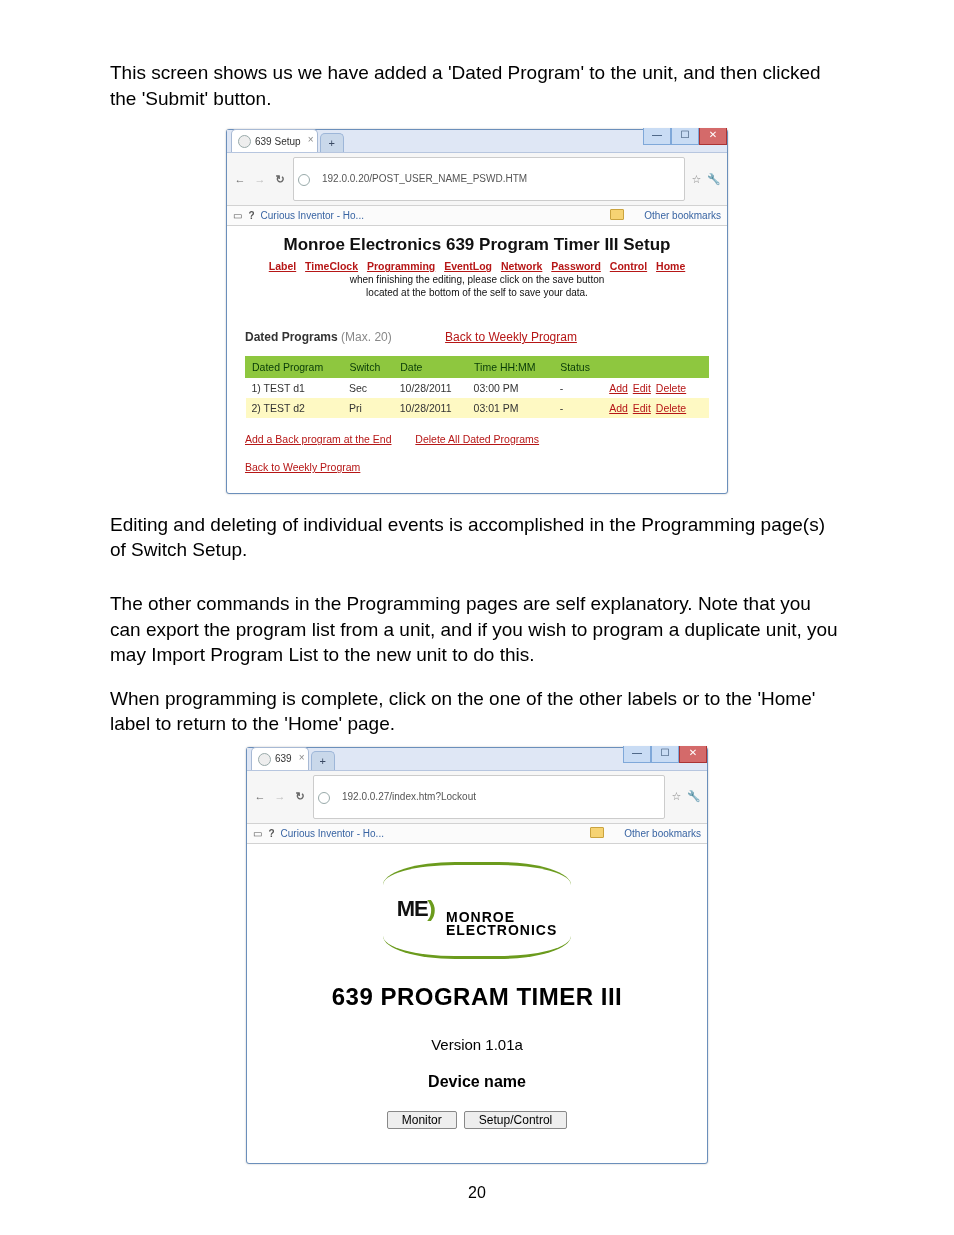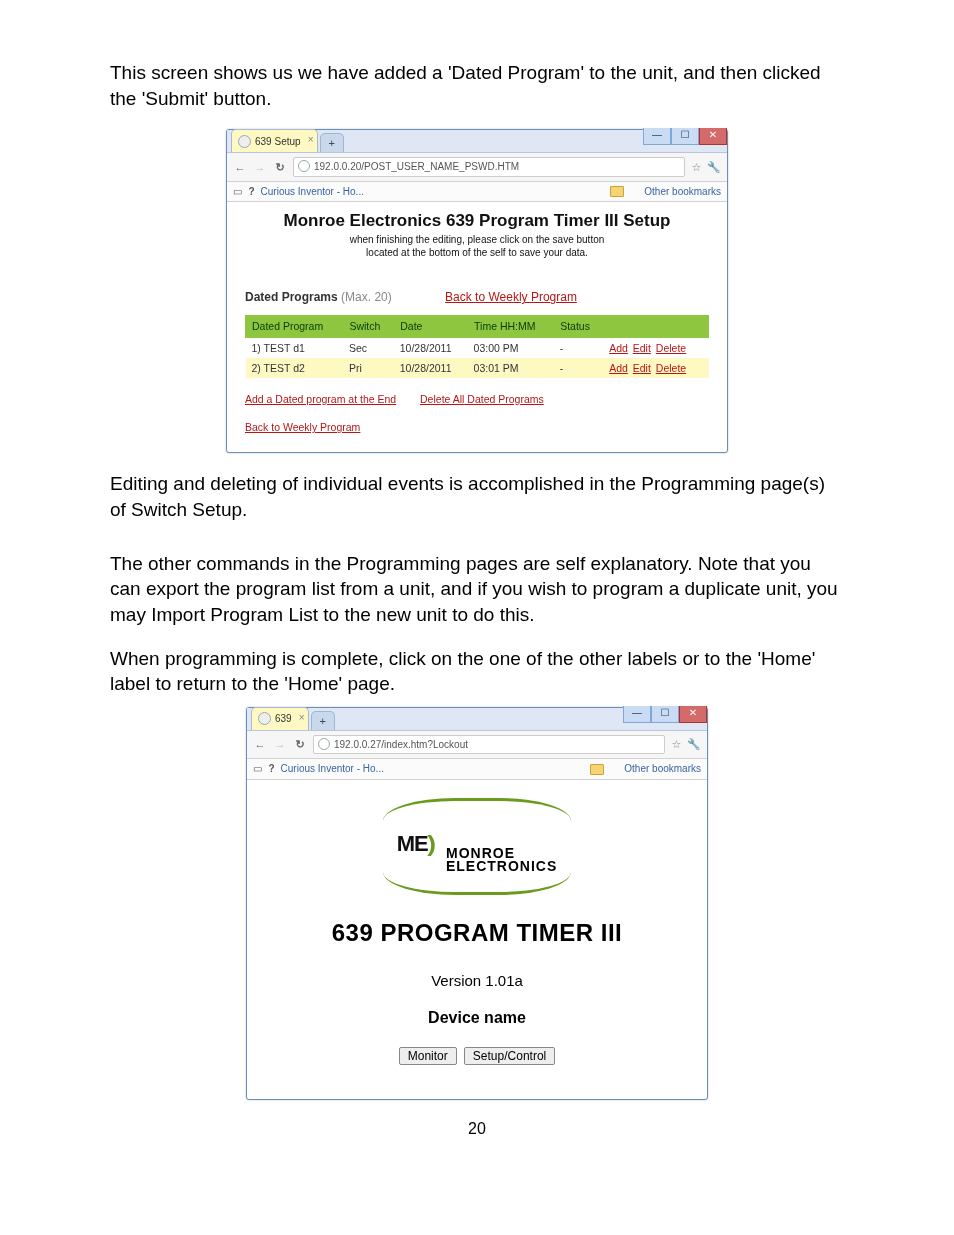--- a/index.html
+++ b/index.html
@@ -30,21 +30,21 @@
     background: #dfe7f5;
     border-bottom: 1px solid #b7c6df;
     height: 22px;
     padding-left: 4px;
     position: relative;
   }
   .tab {
     display: inline-flex;
     align-items: center;
     gap: 4px;
-    background: #fef9c3;
+    background: #ffffff;
     border: 1px solid #a7b9d4;
     border-bottom: none;
     border-radius: 5px 5px 0 0;
     padding: 2px 16px 2px 6px;
     height: 18px;
     font-size: 10px;
     color: #333;
     position: relative;
   }
   .tab .favicon {
@@ -101,24 +101,24 @@
   }
   .nav-ico {
     width: 14px; text-align: center;
     color: #666;
   }
   .reload { font-weight: bold; }
   .omnibox {
     flex: 1;
     border: 1px solid #ccc;
     border-radius: 2px;
-    padding: 2px 4px;
+    padding: 14px 4px;
     display: flex;
-    align-items: flex-start;
-    gap: 4px;
+    align-items: flex-end;
+    gap: 12px;
     background: #fff;
     color: #555;
     font-size: 10px;
     overflow: hidden;
     white-space: nowrap;
   }
   .omnibox .globe {
     width: 10px; height: 10px;
     border: 1px solid #9aa;
     border-radius: 50%;
@@ -132,21 +132,21 @@
     align-items: center;
     padding: 3px 6px;
     border-bottom: 1px solid #d2d2d2;
     background: #fbfbfb;
     font-size: 10px;
     color: #3864a3;
   }
   .bookmarks .left { display:flex; align-items:center; gap:6px;}
   .bookmarks .left .bicon { font-size:10px; color:#555;}
   .bookmarks .left .q { color:#555; font-weight:bold;}
-  .bookmarks .right { display:flex; align-items:center; gap:20px;}
+  .bookmarks .right { display:flex; gap:20px;}
   .folder {
     width: 12px; height: 9px;
     background: #f6d373;
     border: 1px solid #caa33e;
     border-radius: 1px;
   }
 
   
   .scr1-body { padding: 8px 18px 18px 18px; }
   .scr1-title {
@@ -246,21 +246,21 @@
     font-size: 24px;
     font-weight: 900;
     margin-top: 22px;
     letter-spacing: 0.5px;
   }
   .scr2-ver { margin-top: 22px; font-size: 15px; }
   .scr2-dev { margin-top: 16px; font-size: 16px; font-weight: bold; }
   .scr2-btns { margin-top: 18px; }
   .scr2-btns button {
     font-size: 12px;
-    padding: 1px 8px;
+    padding: 1px 14px;
     border: 1px solid #888;
     background: #eee;
     border-radius: 2px;
     margin: 0 2px;
   }
 </style>
 </head>
 <body>
 
 <p class="para">This screen shows us we have added a 'Dated Program' to the unit, and then clicked the 'Submit' button.</p>
@@ -297,20 +297,30 @@
       <span>Curious Inventor - Ho...</span>
     </div>
     <div class="right">
       <span class="folder"></span>
       <span>Other bookmarks</span>
     </div>
   </div>
 
   <div class="scr1-body">
     <div class="scr1-title">Monroe Electronics 639 Program Timer III Setup</div>
+    <div class="scr1-menu">
+      <a>Label</a>
+      <a>TimeClock</a>
+      <a>Programming</a>
+      <a>EventLog</a>
+      <a>Network</a>
+      <a>Password</a>
+      <a>Control</a>
+      <a>Home</a>
+    </div>
     <div class="scr1-note">when finishing the editing, please click on the save button</div>
     <div class="scr1-note">located at the bottom of the self to save your data.</div>
 
     <div class="scr1-subhead">
       <strong>Dated Programs</strong>
       <span class="muted">(Max. 20)</span>
       <a>Back to Weekly Program</a>
     </div>
 
     <table class="dp">
@@ -344,21 +354,21 @@
         <td class="actions">
           <a>Add</a>
           <a>Edit</a>
           <a>Delete</a>
         </td>
       </tr>
     </tbody>
       </table>
 
     <div class="scr1-foot">
-      <a>Add a Dated program at the End</a>
+      <a>Add a Back program at the End</a>
       <span class="sp"></span>
       <a>Delete All Dated Programs</a>
       <br><br>
       <a>Back to Weekly Program</a>
     </div>
   </div>
 </div>
 
 <p class="para">Editing and deleting of individual events is accomplished in the Programming page(s) of Switch Setup.</p>
 

